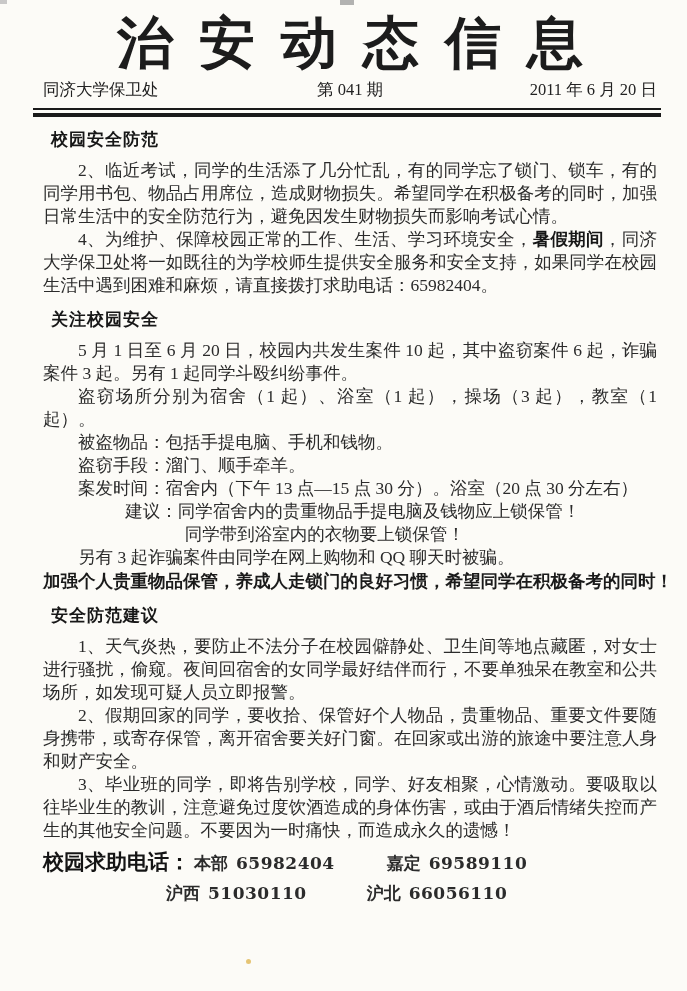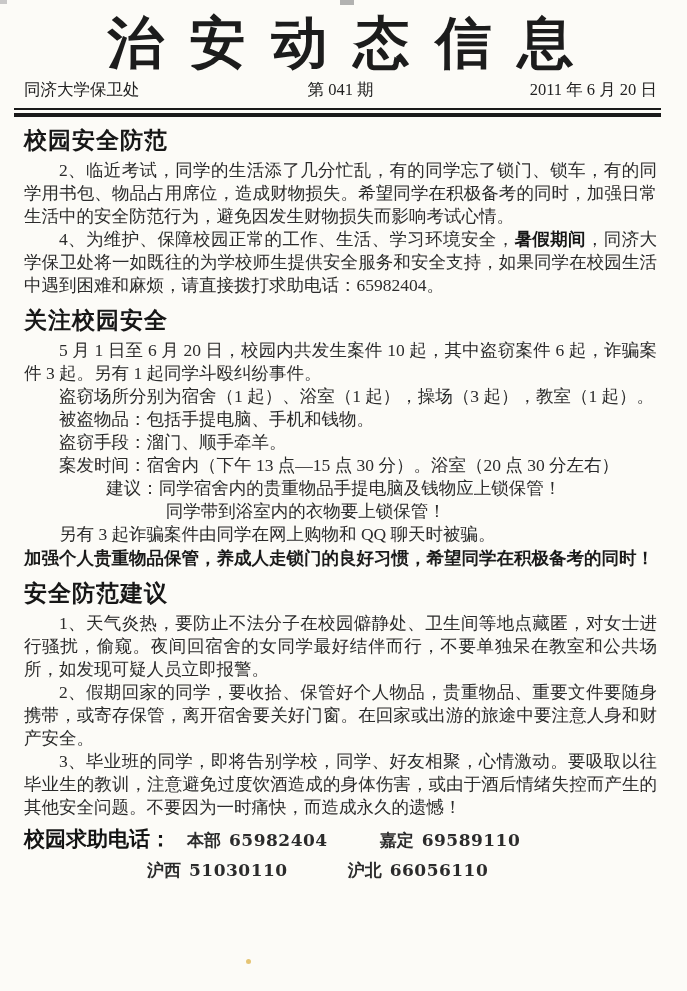--- a/index.html
+++ b/index.html
@@ -2,21 +2,21 @@
 <html><head>
 <meta charset="utf-8">
 <style>
   html, body { margin: 0; padding: 0; background: #e9e8e5; }
   .page {
     position: relative;
     width: 687px;
     height: 991px;
     box-sizing: border-box;
     margin: 0;
-    padding: 10px 30px 0 24px;
+    padding: 10px 30px 0 43px;
     background: #fcfbf7;
     color: #2b2b2b;
     font-family: "Liberation Serif", serif;
     overflow: hidden;
   }
   
   .masthead-title {
     margin: 0;
     padding-left: 26px; 
     font-family: "DejaVu Serif", serif;
@@ -41,23 +41,23 @@
   .masthead-meta .meta-mid   { justify-self: center; }
   .masthead-meta .meta-right { justify-self: end; }
   .double-rule {
     height: 3px;
     margin: 7px -4px 0 -10px;
     border-top: 2px solid #1a1a1a;
     border-bottom: 4px solid #1a1a1a;
   }
   
   .section-heading {
-    margin: 10px 0 6px;
+    margin: 10px 8px 6px;
     font-family: "Liberation Sans", sans-serif;
-    font-size: 23px;
+    font-size: 17px;
     line-height: 26px;
     font-weight: 700;
     letter-spacing: 1px;
     color: #171717;
   }
   .body-para {
     margin: 0;
     font-size: 17.5px;
     line-height: 23px;
     text-align: justify;
@@ -81,21 +81,21 @@
   .footer-label {
     font-family: "Liberation Sans", sans-serif;
     font-size: 21px;
     line-height: 26px;
     font-weight: 700;
     color: #141414;
   }
   .phone-entry { font-weight: 700; font-size: 17px; white-space: nowrap; }
   .phone-entry .phone-name { margin-right: 8px; }
   .phone-entry .phone-number { font-family: "DejaVu Serif", serif; letter-spacing: 0.5px; }
-  .gap-a { margin-left: 16px; }
+  .gap-a { margin-left: 4px; }
   .gap-b { margin-left: 52px; }
   .gap-c { margin-left: 0; }
   .gap-d { margin-left: 60px; }
   
   .artifact { position: absolute; pointer-events: none; }
   .artifact-notch { left: 340px; top: 0; width: 14px; height: 5px; background: #999; opacity: .75; }
   .artifact-corner { left: 0; top: 0; width: 7px; height: 4px; background: #bbb; opacity: .8; }
   .artifact-speck { left: 246px; top: 959px; width: 5px; height: 5px; border-radius: 50%; background: #d9a62e; opacity: .65; }
 </style>
 </head>

